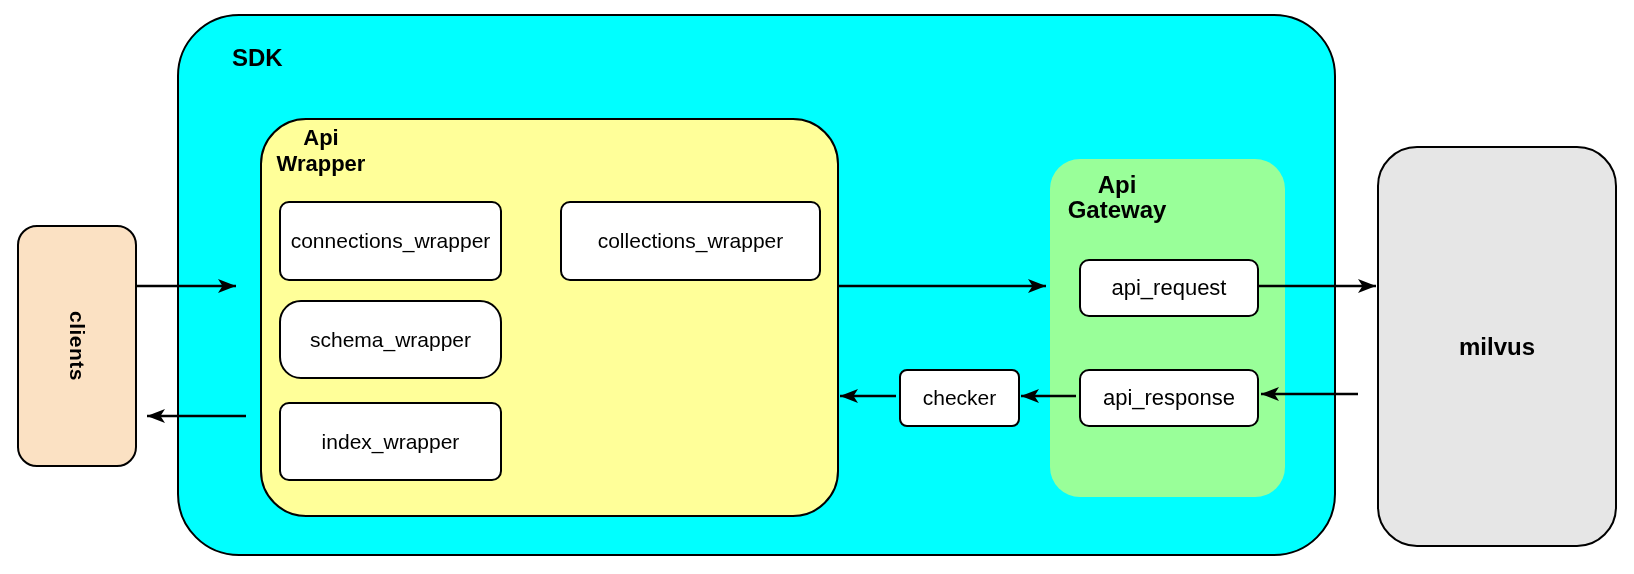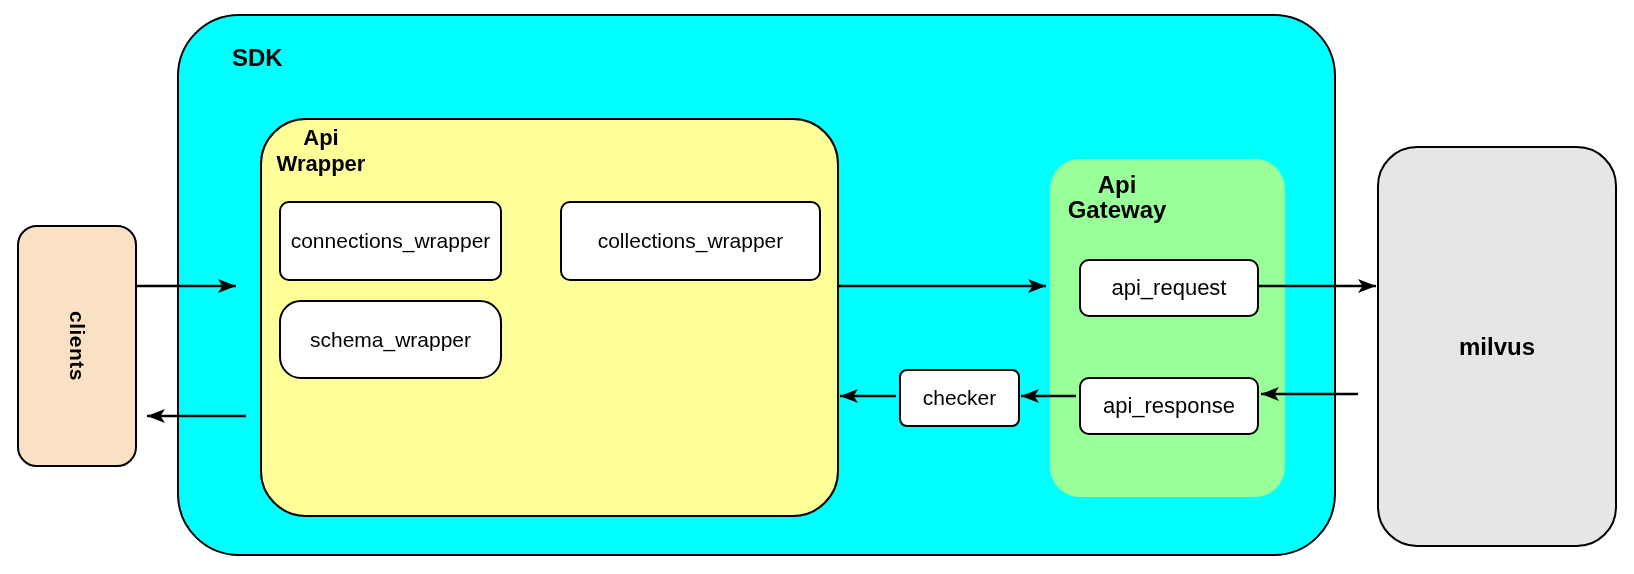--- a/index.html
+++ b/index.html
@@ -48,21 +48,21 @@
            display:flex;align-items:center;justify-content:center;font-size:21px;}
 
   
   .api-gateway{position:absolute;box-sizing:border-box;left:871px;top:143px;width:235px;height:338px;
            border-radius:30px;background:var(--api-gateway-fill);}
   .api-gateway-label{left:10px;top:13px;width:114px;text-align:center;font-size:24px;line-height:25px;}
   .gwbox{position:absolute;box-sizing:border-box;left:29px;width:180px;height:58px;
          border:2.5px solid var(--stroke);border-radius:10px;background:var(--node-fill);
          display:flex;align-items:center;justify-content:center;font-size:22px;white-space:nowrap;}
   .gwbox.request{top:100px;}
-  .gwbox.response{top:210px;margin-top:8px;}
+  .gwbox.response{top:210px;}
 
   
   .milvus{left:1377px;top:146px;width:240px;height:401px;border-radius:40px;
           background:var(--milvus-fill);display:flex;align-items:center;justify-content:center;
           font-weight:bold;font-size:24px;}
 
   
   svg.edges-layer{position:absolute;left:0;top:0;width:1634px;height:574px;pointer-events:none;}
   svg.edges-layer line{stroke:var(--stroke);stroke-width:2.5;}
 </style>
@@ -77,20 +77,21 @@
 
   <div class="node sdk">
     <div class="container-label sdk-label">SDK</div>
 
     <div class="api-wrapper">
       <div class="container-label api-wrapper-label">Api Wrapper</div>
 
       <div class="wbox r1 c2">collections_wrapper</div>
       <div class="wbox r1 c1">connections_wrapper</div>
       <div class="wbox r2 c1">schema_wrapper</div>
+      <div class="wbox r3 c1">index_wrapper</div>
     </div>
 
     <div class="checker">checker</div>
 
     <div class="api-gateway">
       <div class="container-label api-gateway-label">Api Gateway</div>
       <div class="gwbox request">api_request</div>
       <div class="gwbox response">api_response</div>
     </div>
   </div>

